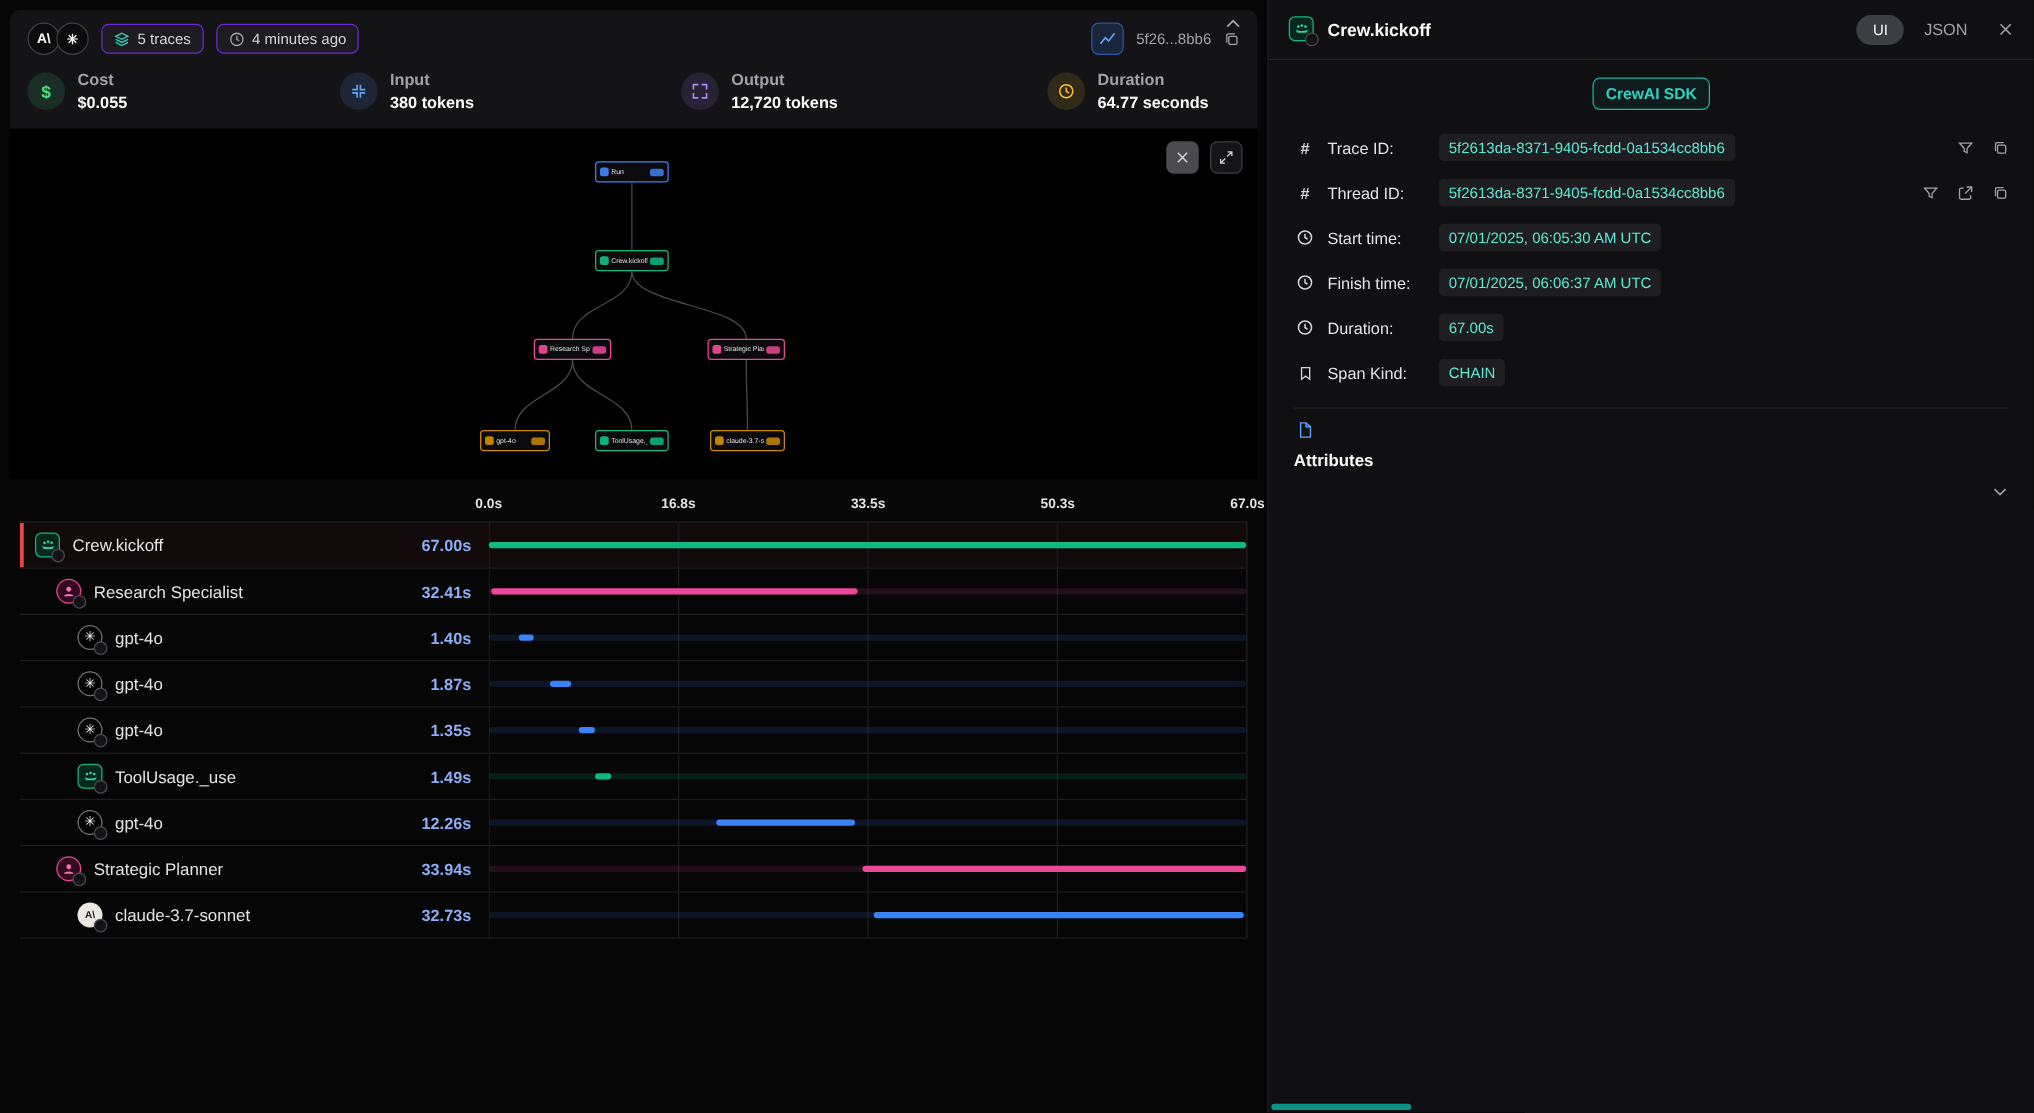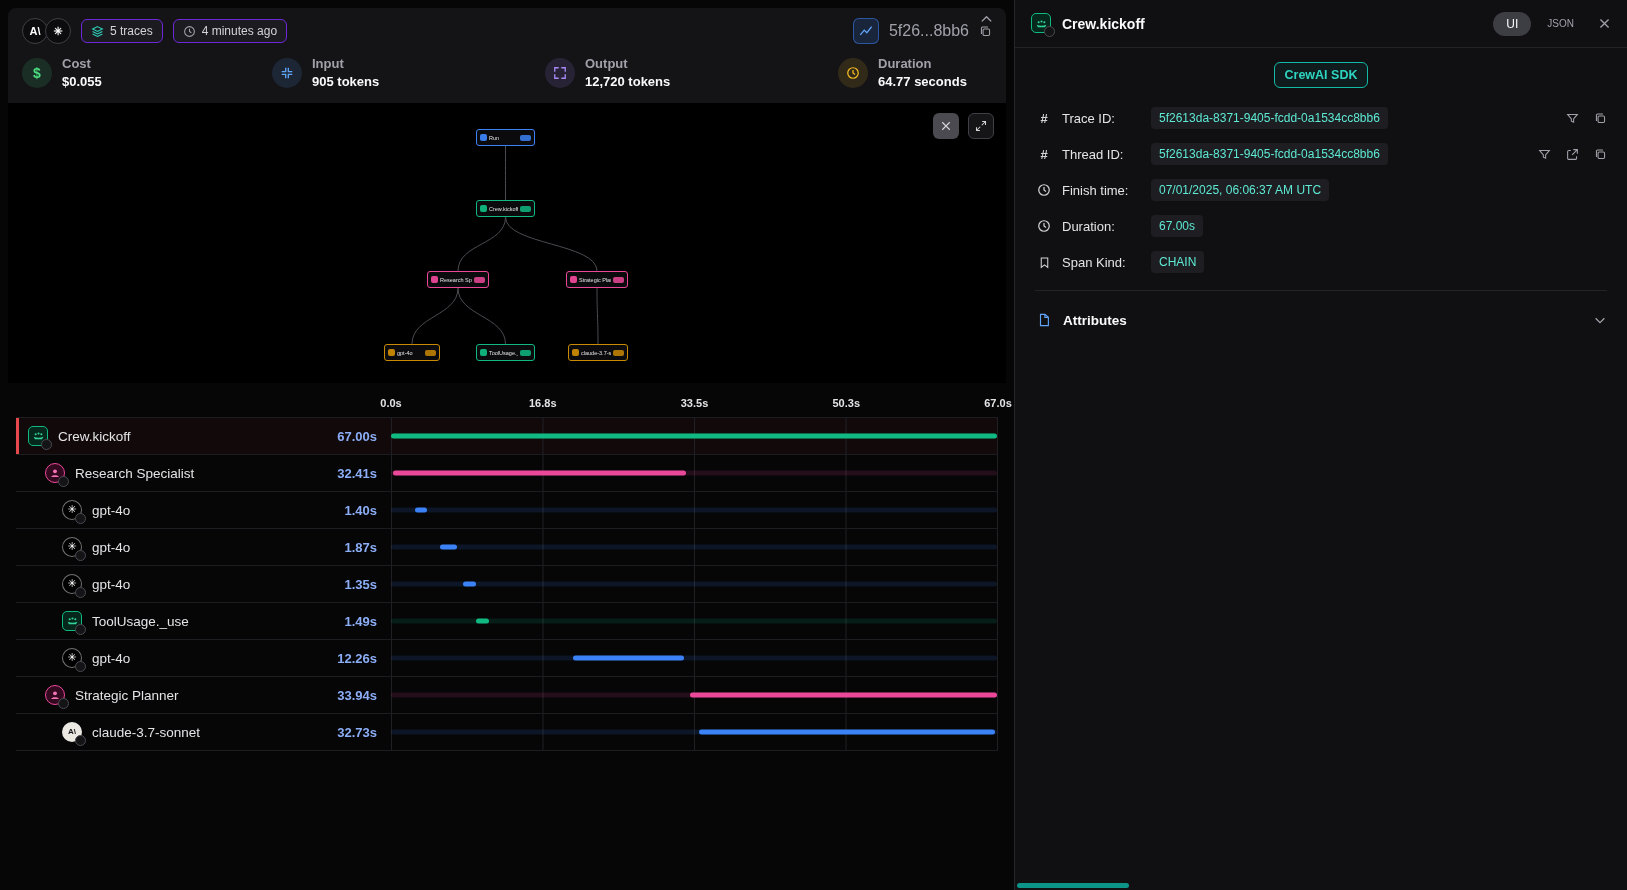--- a/index.html
+++ b/index.html
@@ -14,21 +14,21 @@
   .provider-icon { width:26px; height:26px; border-radius:50%; background:#0c0c0e; border:1px solid #3f3f46;
     display:flex; align-items:center; justify-content:center; color:#fff; font-size:11px; font-weight:bold; }
   .provider-icon + .provider-icon { margin-left:-3px; }
   .chip { display:inline-flex; align-items:center; gap:6px; background:#1c1c20; border:1px solid #6d28d9;
     border-radius:6px; padding:4px 9px; font-size:12px; color:#d4d4d8; }
   .chip .c-ic { display:flex; color:#2dd4bf; }
   .chip .c-ic.gray { color:#a1a1aa; }
   .spacer { flex:1; }
   .trend-btn { width:26px; height:26px; border-radius:6px; background:rgba(59,130,246,.16);
     border:1px solid rgba(59,130,246,.55); color:#60a5fa; display:flex; align-items:center; justify-content:center; }
-  .trace-short { color:#a1a1aa; font-size:16px; }
+  .trace-short { color:#a1a1aa; font-size:12px; }
   .icon-btn { color:#a1a1aa; display:inline-flex; align-items:center; cursor:pointer; background:none; border:none; }
 
   .stats { display:flex; padding:6px 14px 14px; position:relative; }
   .stat { display:flex; gap:10px; align-items:center; }
   .stat:nth-child(1){ width:250px; } .stat:nth-child(2){ width:273px;align-items:center; } .stat:nth-child(3){ width:293px; }
   .stat-icon { width:30px; height:30px; border-radius:50%; display:flex; align-items:center; justify-content:center; font-size:13px; flex:none; }
   .stat-label { color:#a1a1aa; font-size:13px; font-weight:600; }
   .stat-value { color:#fafafa; font-size:13px; font-weight:700; margin-top:3px; }
   .collapse-btn { position:absolute; right:12px; top:4px; color:#a1a1aa; }
 
@@ -68,33 +68,33 @@
   .crew-ic { border-radius:5px; background:#06281c; border:1px solid #10b981; }
   .agent-ic { border-radius:50%; background:#33091f; border:1px solid #ec4899; }
   .openai-ic { border-radius:50%; background:#000; border:1px solid rgba(255,255,255,.45); color:#fff; font-size:11px; }
   .anthropic-ic { border-radius:50%; background:#ece9e2; color:#141414; font-weight:bold; font-size:8px; }
 
   
   .sidebar { flex:1; background:#101013; position:relative; }
   .sb-header { display:flex; align-items:center; gap:10px; padding:10px 16px; height:48px; border-bottom:1px solid #222227; }
   .sb-title { color:#fafafa; font-weight:700; font-size:14px; }
   .pill { background:#3d3d44; color:#fafafa; border-radius:14px; padding:5px 13px; font-size:12px; cursor:pointer; }
-  .json-label { color:#a1a1aa; font-size:10px; margin-left:6px; cursor:pointer; }
+  .json-label { color:#a1a1aa; font-size:13px; margin-left:6px; cursor:pointer; }
   .sb-close { color:#a1a1aa; margin-left:14px; cursor:pointer; display:flex; }
   .sb-body { padding:14px 20px; }
   .sdk-row { display:flex; justify-content:center; margin-bottom:12px; }
   .sdk-badge { color:#2dd4bf; border:1px solid #14b8a6; background:rgba(20,184,166,.07); border-radius:6px;
     padding:5px 10px; font-size:12.5px; font-weight:700; }
   .detail-row { display:flex; align-items:center; height:36px; gap:9px; }
   .d-icon { width:18px; color:#d4d4d8; display:flex; align-items:center; justify-content:center; flex:none; }
   .d-label { width:80px; color:#e4e4e7; font-size:13px; flex:none; }
   .d-value { background:#1d1d22; color:#5eead4; font-size:12px; padding:4px 8px; border-radius:4px; white-space:nowrap; }
   .d-actions { margin-left:auto; display:flex; gap:15px; color:#a1a1aa; }
   .attr-divider { border-top:1px solid #222227; margin:10px 0; }
-  .attr-row { display:flex; align-items:center; gap:10px; height:38px; cursor:pointer; }
+  .attr-row { display:flex; gap:10px; height:38px; cursor:pointer;flex-direction:column; }
   .attr-label { color:#fafafa; font-weight:700; font-size:13.5px; }
   .attr-chevron { margin-left:auto; color:#a1a1aa; display:flex; }
   .sb-scroll { position:absolute; left:2px; bottom:2px; width:112px; height:5px; border-radius:3px; background:#0d9488; }
 </style>
 </head>
 <body>
 
 <div class="app">
 
   <div class="main">
@@ -150,21 +150,21 @@
             </span>
           </div>
           <div class="stat">
             <span class="stat-icon" style="color:#60a5fa;background:rgba(96,165,250,0.13)">
               <svg viewBox="0 0 16 16" width="14" height="14" fill="none" stroke="currentColor" stroke-width="1.5">
                 <path d="M6.5 2v4.5H2M9.5 2v4.5H14M6.5 14V9.5H2M9.5 14V9.5H14"></path>
               </svg>
             </span>
             <span>
               <div class="stat-label">Input</div>
-              <div class="stat-value">905 tokens</div>
+              <div class="stat-value">380 tokens</div>
             </span>
           </div>
           <div class="stat">
             <span class="stat-icon" style="color:#a78bfa;background:rgba(167,139,250,0.13)">
               <svg viewBox="0 0 16 16" width="14" height="14" fill="none" stroke="currentColor" stroke-width="1.5">
                 <path d="M2 6.5V2h4.5M14 6.5V2H9.5M2 9.5V14h4.5M14 9.5V14H9.5"></path>
               </svg>
             </span>
             <span>
               <div class="stat-label">Output</div>
@@ -476,20 +476,31 @@
               </span>
             </span>
           </div>
           <div class="detail-row">
             <span class="d-icon">
               <svg viewBox="0 0 16 16" width="14" height="14" fill="none" stroke="currentColor" stroke-width="1.4">
                 <circle cx="8" cy="8" r="6"></circle>
                 <path d="M8 4.5V8l2.3 1.6"></path>
               </svg>
             </span>
+            <span class="d-label">Start time:</span>
+            <span class="d-value">07/01/2025, 06:05:30 AM UTC</span>
+            <span class="d-actions"></span>
+          </div>
+          <div class="detail-row">
+            <span class="d-icon">
+              <svg viewBox="0 0 16 16" width="14" height="14" fill="none" stroke="currentColor" stroke-width="1.4">
+                <circle cx="8" cy="8" r="6"></circle>
+                <path d="M8 4.5V8l2.3 1.6"></path>
+              </svg>
+            </span>
             <span class="d-label">Finish time:</span>
             <span class="d-value">07/01/2025, 06:06:37 AM UTC</span>
             <span class="d-actions"></span>
           </div>
           <div class="detail-row">
             <span class="d-icon">
               <svg viewBox="0 0 16 16" width="14" height="14" fill="none" stroke="currentColor" stroke-width="1.4">
                 <circle cx="8" cy="8" r="6"></circle>
                 <path d="M8 4.5V8l2.3 1.6"></path>
               </svg>

